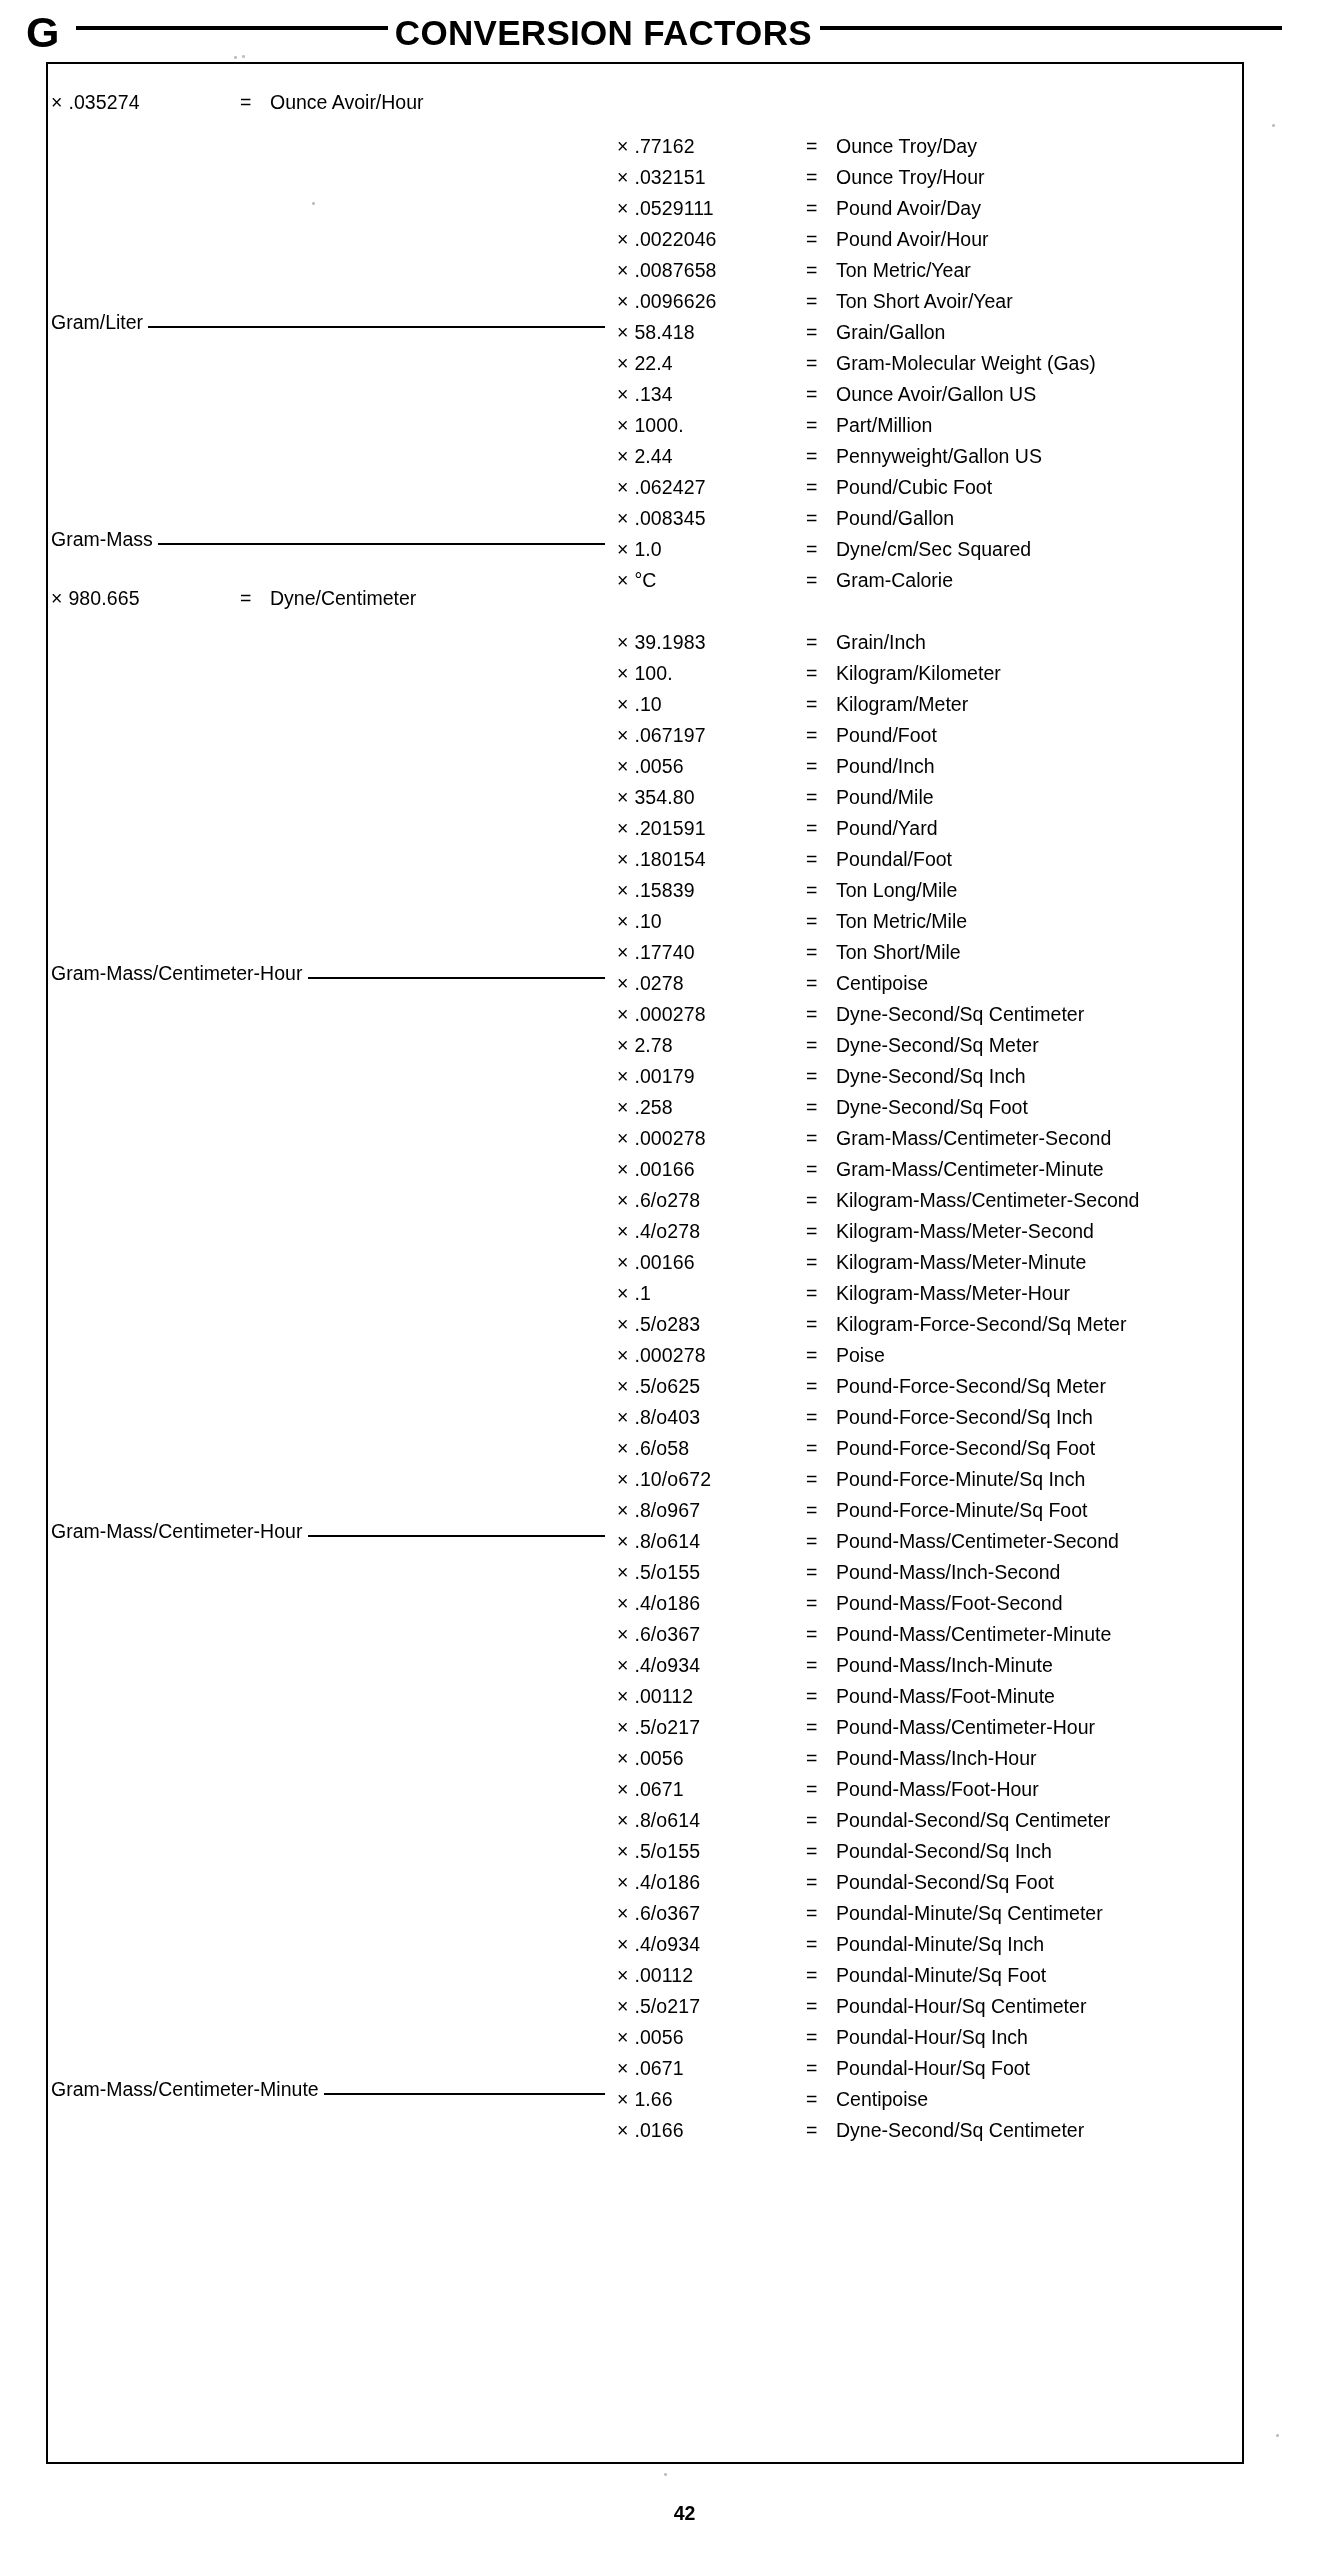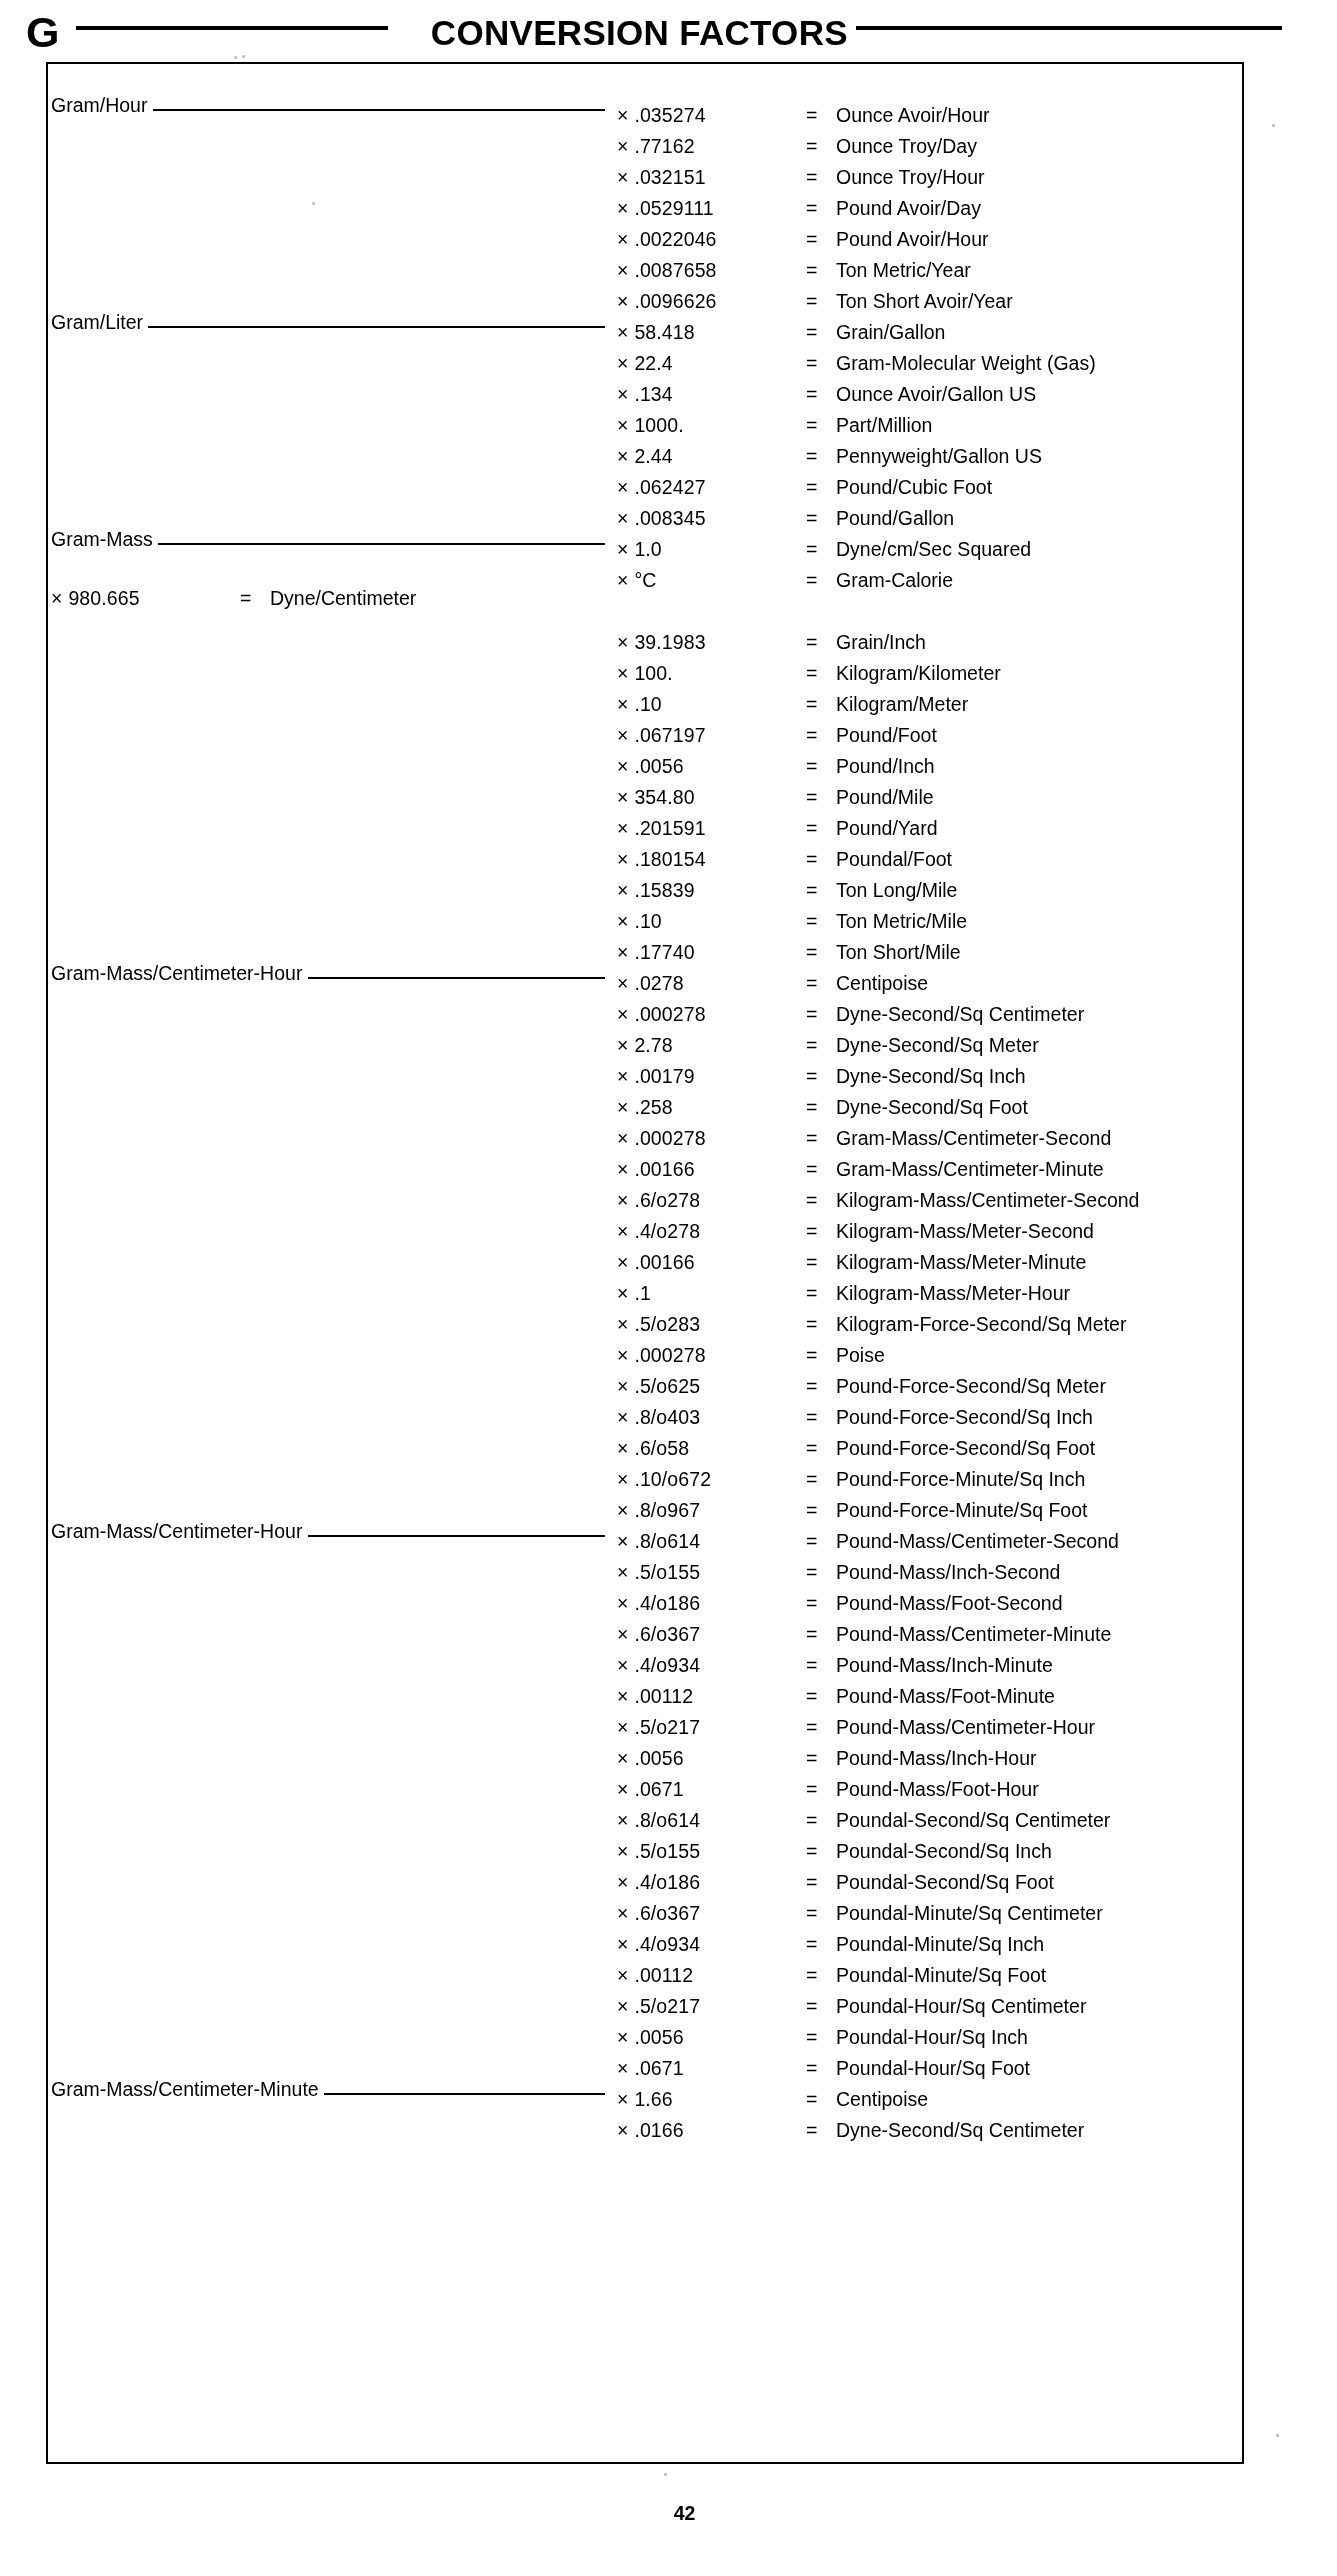--- a/index.html
+++ b/index.html
@@ -46,21 +46,20 @@
     height: 4.6px;
     background: #000;
     margin: 0 6.5px 9px 6.5px;
   }
   .header-title {
     font-size: 35px;
     font-weight: bold;
     letter-spacing: 0.3px;
     white-space: nowrap;
     font-family: "Liberation Sans", sans-serif;
-    margin-left: 36px;
   }
   .rule-right {
     flex: 1 1 auto;
     height: 4.6px;
     background: #000;
     margin: 0 0 9px 7.8px;
   }
 
   
   .frame {
@@ -163,24 +162,20 @@
     <div class="letter-tab">G</div>
     <div class="rule-left"></div>
     <div class="header-title">CONVERSION FACTORS</div>
     <div class="rule-right"></div>
   </div>
 
   <div class="frame"></div>
 
   <div class="table-area">
       <div class="row">
-        <div class="col-from">
-          <span class="from-label">Gram/Hour</span>
-          <span class="leader"></span>
-        </div>
         <div class="col-factor"><span class="times">×</span><span>.035274</span></div>
         <div class="col-eq">=</div>
         <div class="col-to">Ounce Avoir/Hour</div>
       </div>
       <div class="row">
         <div class="col-from no-leader">
           <span class="from-label"></span>
         </div>
         <div class="col-factor"><span class="times">×</span><span>.77162</span></div>
         <div class="col-eq">=</div>

